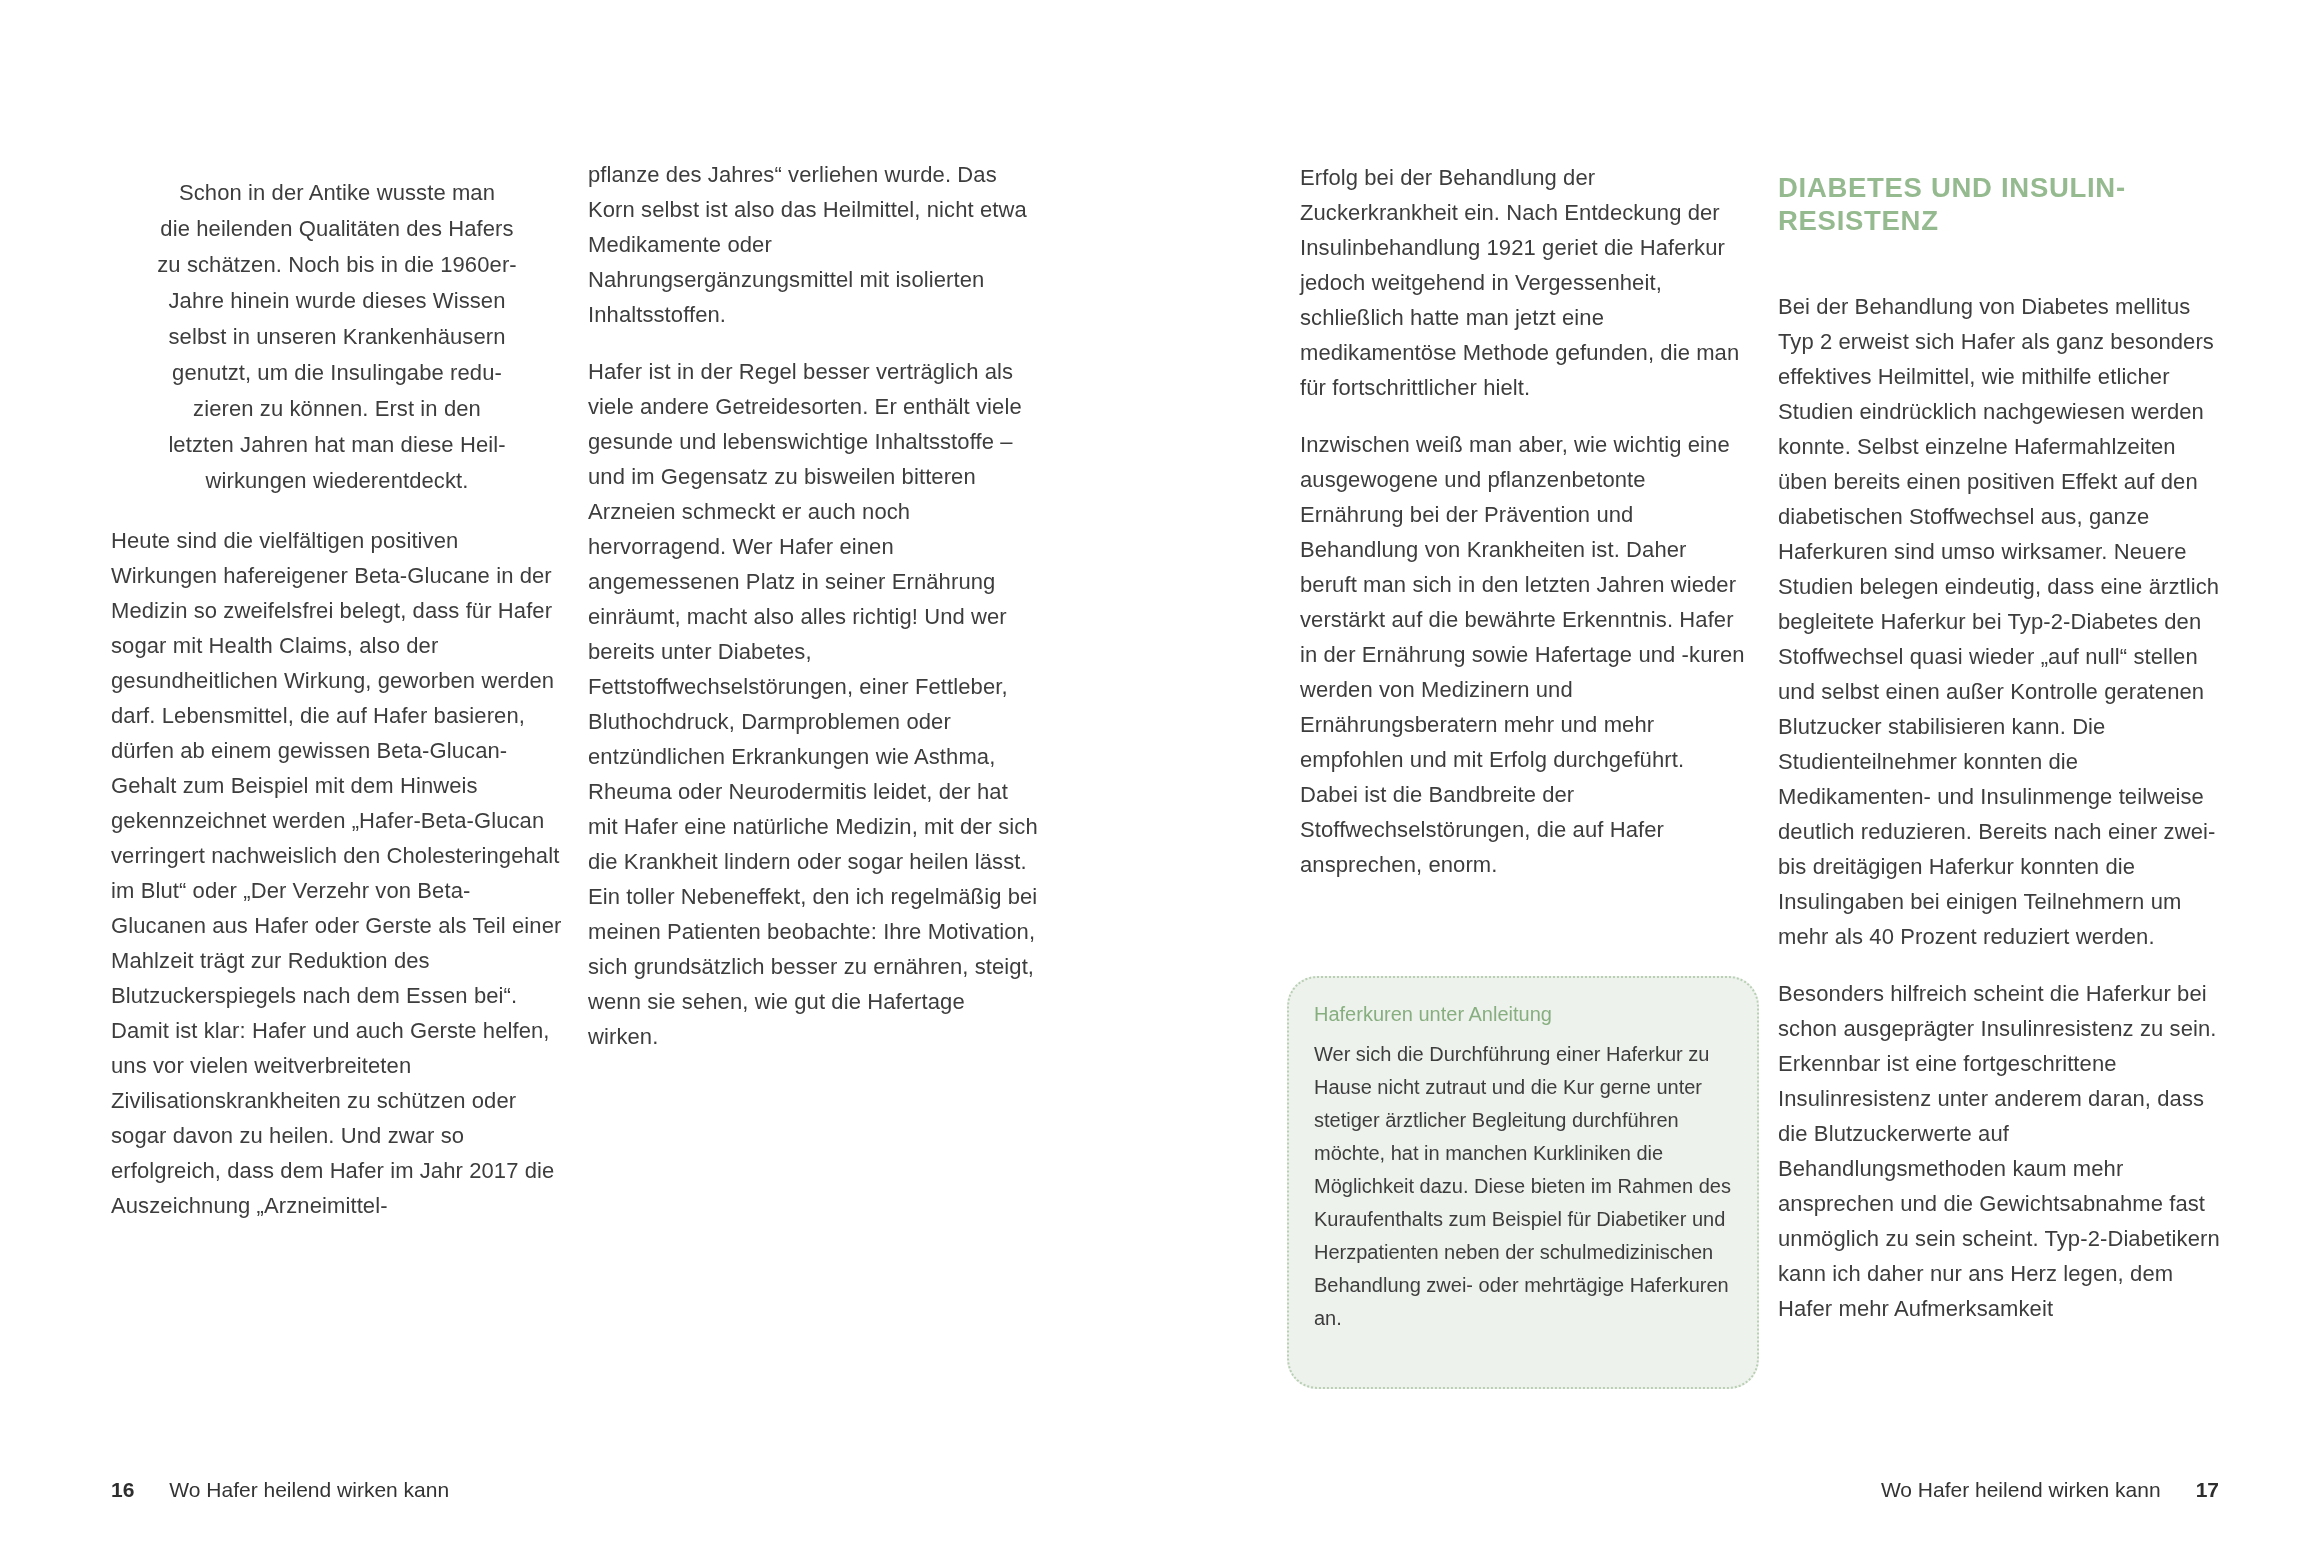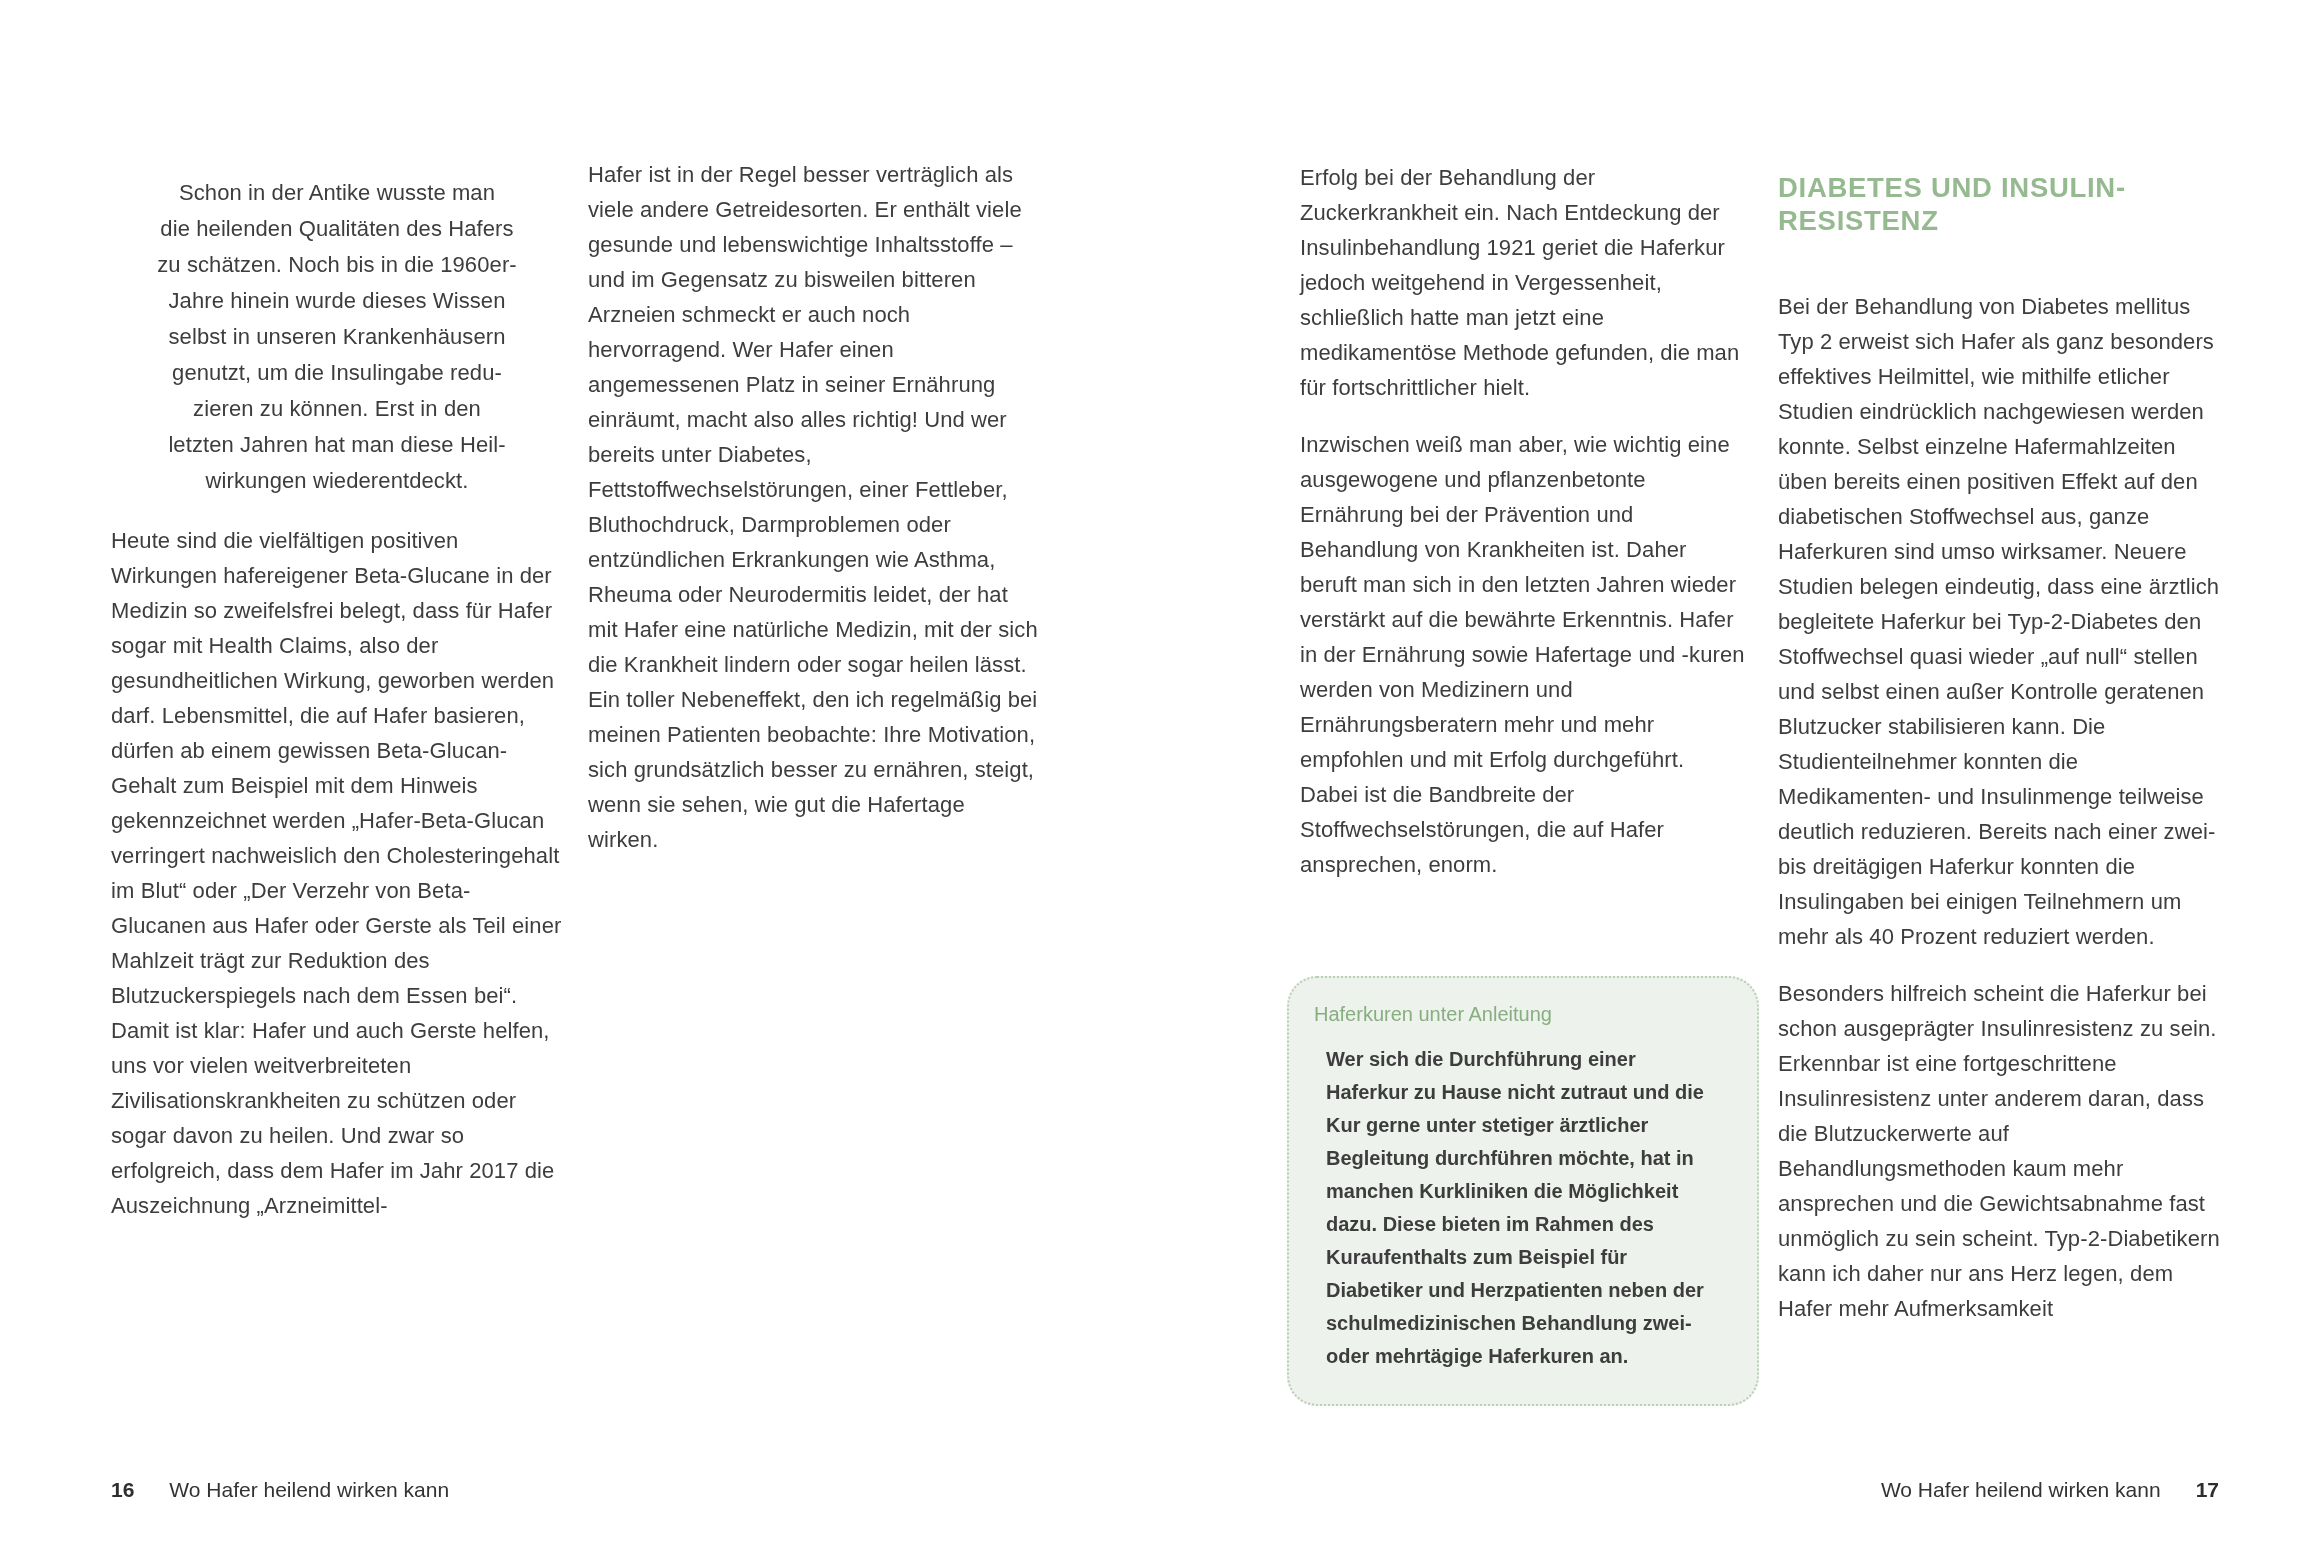--- a/index.html
+++ b/index.html
@@ -72,23 +72,23 @@
     padding:19.6px 26px 19.6px 25px;
   }
   .info-box h4{
     margin:0 0 7.9px 0;
     font-size:20px;
     line-height:33px;
     font-weight:normal;
     color:var(--box-title-green,#87ae7f);
   }
   .info-box p{
-    margin:12px;
+    margin:0;
     font-size:20px;
-    font-weight:700;
+    font-weight:400;
     line-height:33px;
     color:var(--body-text,#3d3d3d);
   }
   .footer{
     position:absolute;
     top:1469px;
     display:flex;
     gap:35px;
     font-size:21px;
     line-height:26px;
@@ -112,20 +112,21 @@
 Jahre hinein wurde dieses Wissen
 selbst in unseren Krankenhäusern
 genutzt, um die Insulingabe redu-
 zieren zu können. Erst in den
 letzten Jahren hat man diese Heil-
 wirkungen wiederentdeckt.</p>
     <p>Heute sind die vielfältigen positiven Wirkungen hafereigener Beta-Glucane in der Medizin so zweifelsfrei belegt, dass für Hafer sogar mit Health Claims, also der gesundheitlichen Wirkung, geworben werden darf. Lebensmittel, die auf Hafer basieren, dürfen ab einem gewissen Beta-Glucan-Gehalt zum Beispiel mit dem Hinweis gekennzeichnet werden „Hafer-Beta-Glucan verringert nachweislich den Cholesteringehalt im Blut“ oder „Der Verzehr von Beta-Glucanen aus Hafer oder Gerste als Teil einer Mahlzeit trägt zur Reduktion des Blutzuckerspiegels nach dem Essen bei“. Damit ist klar: Hafer und auch Gerste helfen, uns vor vielen weitverbreiteten Zivilisationskrankheiten zu schützen oder sogar davon zu heilen. Und zwar so erfolgreich, dass dem Hafer im Jahr 2017 die Auszeichnung „Arzneimittel-</p>
   </section>
 
   <section class="col col2">
+    <p>pflanze des Jahres“ verliehen wurde. Das Korn selbst ist also das Heilmittel, nicht etwa Medikamente oder Nahrungsergänzungsmittel mit isolierten Inhaltsstoffen.</p>
     <p>Hafer ist in der Regel besser verträglich als viele andere Getreidesorten. Er enthält viele gesunde und lebenswichtige Inhaltsstoffe – und im Gegensatz zu bisweilen bitteren Arzneien schmeckt er auch noch hervorragend. Wer Hafer einen angemessenen Platz in seiner Ernährung einräumt, macht also alles richtig! Und wer bereits unter Diabetes, Fettstoffwechselstörungen, einer Fettleber, Bluthochdruck, Darmproblemen oder entzündlichen Erkrankungen wie Asthma, Rheuma oder Neurodermitis leidet, der hat mit Hafer eine natürliche Medizin, mit der sich die Krankheit lindern oder sogar heilen lässt. Ein toller Nebeneffekt, den ich regelmäßig bei meinen Patienten beobachte: Ihre Motivation, sich grundsätzlich besser zu ernähren, steigt, wenn sie sehen, wie gut die Hafertage wirken.</p>
   </section>
 
   <section class="col col3">
     <p>Erfolg bei der Behandlung der Zuckerkrankheit ein. Nach Entdeckung der Insulinbehandlung 1921 geriet die Haferkur jedoch weitgehend in Vergessenheit, schließlich hatte man jetzt eine medikamentöse Methode gefunden, die man für fortschrittlicher hielt.</p>
     <p>Inzwischen weiß man aber, wie wichtig eine ausgewogene und pflanzenbetonte Ernährung bei der Prävention und Behandlung von Krankheiten ist. Daher beruft man sich in den letzten Jahren wieder verstärkt auf die bewährte Erkenntnis. Hafer in der Ernährung sowie Hafertage und -kuren werden von Medizinern und Ernährungsberatern mehr und mehr empfohlen und mit Erfolg durchgeführt. Dabei ist die Bandbreite der Stoffwechselstörungen, die auf Hafer ansprechen, enorm.</p>
   </section>
 
   <aside class="info-box">
     <h4>Haferkuren unter Anleitung</h4>

